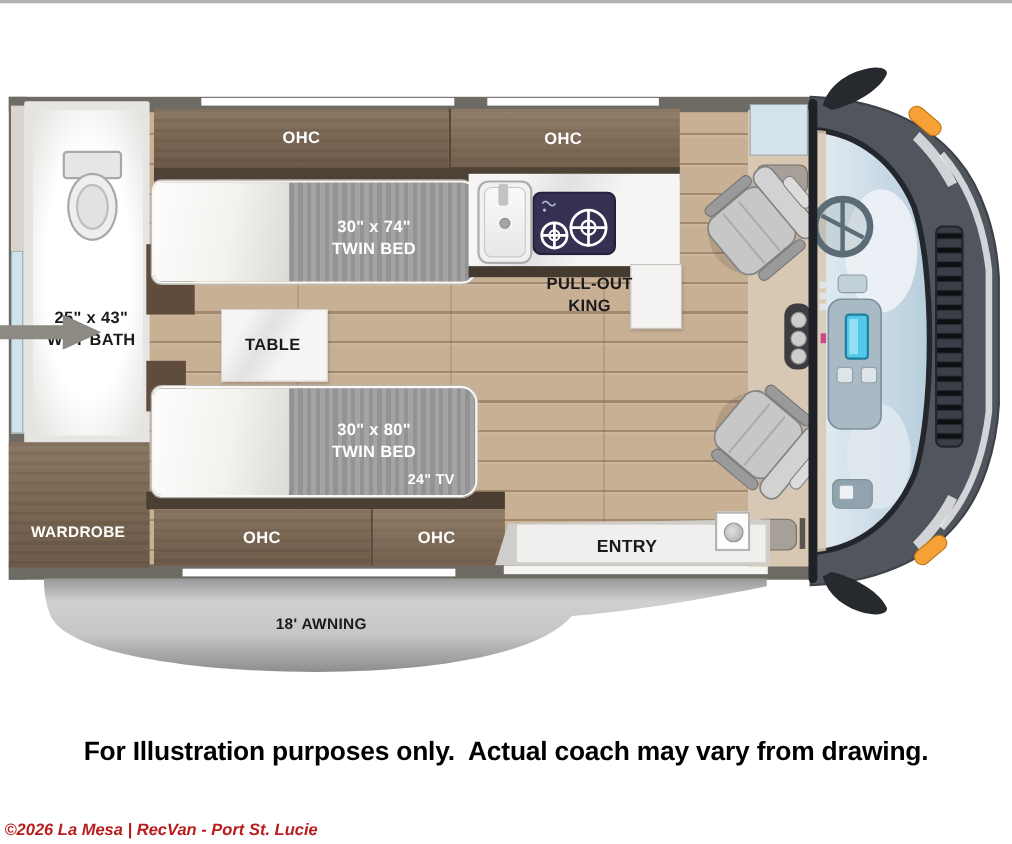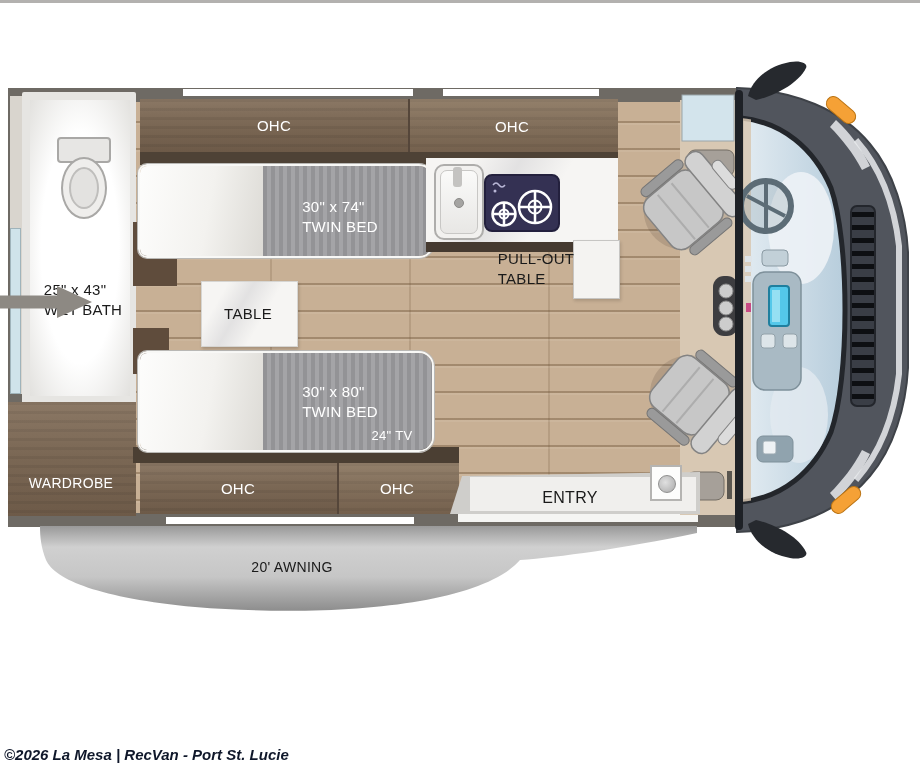--- a/index.html
+++ b/index.html
@@ -1,19 +1,19 @@
 <!DOCTYPE html>
 <html><head>
 <meta charset="utf-8">
 <style>
   html,body{margin:0;padding:0;background:#fff;}
   .stage{position:relative;width:920px;height:767px;background:#ffffff;overflow:hidden;
          font-family:"Liberation Sans",sans-serif;}
   .abs{position:absolute;}
-  .lbl{position:absolute;font-weight:normal;white-space:pre-line;text-align:left;
+  .lbl{position:absolute;font-weight:bold;white-space:pre-line;text-align:center;
        transform:translate(-50%,-50%);line-height:1.3;letter-spacing:.3px;}
   .w{color:#ffffff;} .k{color:#1a1a1a;}
   .floor{background-color:#c8b095;
     background-image:
       repeating-linear-gradient(180deg, rgba(255,255,255,.07) 0 2px, transparent 2px 27px),
       repeating-linear-gradient(180deg, transparent 0 25px, rgba(116,90,62,.45) 25px 27px),
       repeating-linear-gradient(90deg, transparent 0 137px, rgba(116,90,62,.22) 137px 139px);}
   .wood{background-image:
       repeating-linear-gradient(180deg, rgba(0,0,0,.06) 0 3px, transparent 3px 9px),
       linear-gradient(180deg,#8b7865 0%,#7b6855 45%,#6d5a48 100%);}
@@ -26,21 +26,21 @@
        box-shadow:0 0 0 1px #b9b8b5;}
   .bed .linen{position:absolute;left:0;top:0;bottom:0;width:42%;
        background:linear-gradient(100deg,#fdfdfc 0%,#f3f2ef 55%,#dcdad5 100%);}
   .bed .mattress{position:absolute;right:0;top:0;bottom:0;width:58%;
        background:repeating-linear-gradient(90deg,#939396 0 4px,#a4a4a7 4px 8px);}
   .marble{background:#f6f5f3;
        background-image:linear-gradient(120deg, transparent 20%, rgba(175,175,182,.28) 40%, transparent 62%);}
   .disc{position:absolute;left:460px;top:684px;transform:translate(-50%,-50%);
         font-weight:bold;font-size:24px;color:#000;white-space:pre;letter-spacing:-.2px;}
   .copy{position:absolute;left:4px;top:746px;font-weight:bold;font-style:italic;
-        font-size:15px;color:#0f172a;}
+        font-size:15px;color:#b91c1c;}
 </style>
 </head>
 <body>
 
 <div class="stage">
 
   <div class="abs" style="left:0;top:0;width:920px;height:3px;background:#b3b1af;"></div>
 
   <div class="abs floor" style="left:133px;top:96px;width:549px;height:424px;"></div>
 
@@ -115,21 +115,21 @@
     <path d="M51,16 V50 M34,33 H68" stroke="#ffffff" stroke-width="2.5"></path>
     <circle cx="20" cy="40" r="11.5" fill="none" stroke="#ffffff" stroke-width="2.5"></circle>
     <circle cx="20" cy="40" r="4.5" fill="none" stroke="#ffffff" stroke-width="2"></circle>
     <path d="M20,28 V52 M8,40 H32" stroke="#ffffff" stroke-width="2.5"></path>
     <path d="M9,11 q3,-4 6,0 q3,4 6,0" stroke="#b9b7d6" stroke-width="1.5" fill="none"></path>
     <circle cx="11" cy="17" r="1.5" fill="#b9b7d6"></circle>
   </svg>
   <div class="abs" style="left:426px;top:242px;width:150px;height:10px;background:#453a30;"></div>
   <div class="abs" style="left:573px;top:240px;width:45px;height:57px;background:#f4f3f1;border:1px solid #c6c5c3;box-shadow:1px 2px 3px rgba(0,0,0,.15);"></div>
   <div class="lbl k" style="left:536px;top:268px;font-size:15px;">PULL-OUT
-TABLE</div>
+KING</div>
 
   <svg class="abs" style="left:590px;top:55px;" width="330" height="515" viewBox="590 55 330 515">
     <defs>
       <linearGradient id="glass" x1="0" y1="0" x2="1" y2="0">
         <stop offset="0" stop-color="#e3ecf2"></stop>
           <stop offset="1" stop-color="#b7cddc"></stop>
       </linearGradient>
       <pattern id="grillePat" width="6" height="13" patternUnits="userSpaceOnUse">
         <rect width="6" height="13" fill="#3a3e46"></rect>
         <rect y="4" width="6" height="5" fill="#0d0f12"></rect>
@@ -213,17 +213,18 @@
     <defs>
       <linearGradient id="awng" x1="0" y1="0" x2="0" y2="1">
         <stop offset="0" stop-color="#999999"></stop>
         <stop offset="0.25" stop-color="#d0d0d0"></stop>
         <stop offset="0.6" stop-color="#c6c6c6"></stop>
         <stop offset="1" stop-color="#8d8d8d"></stop>
       </linearGradient>
     </defs>
     <path d="M40,526 L697,526 L697,533 C620,549 560,557 520,560 C480,606 330,618 195,607 C100,598 55,580 46,560 C41,547 40,537 40,526 Z" fill="url(#awng)"></path>
   </svg>
-  <div class="lbl k" style="left:292px;top:567px;font-size:14px;">20' AWNING</div>
-
+  <div class="lbl k" style="left:292px;top:567px;font-size:14px;">18' AWNING</div>
+
+  <div class="disc">For Illustration purposes only.  Actual coach may vary from drawing.</div>
   <div class="copy">©2026 La Mesa | RecVan - Port St. Lucie</div>
 
 </div>
 
 </body></html>

